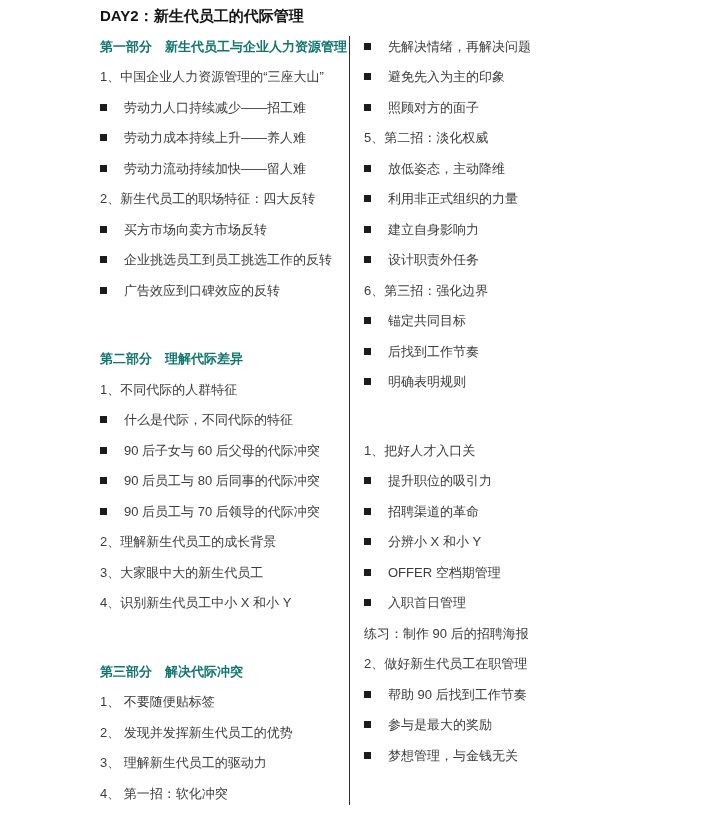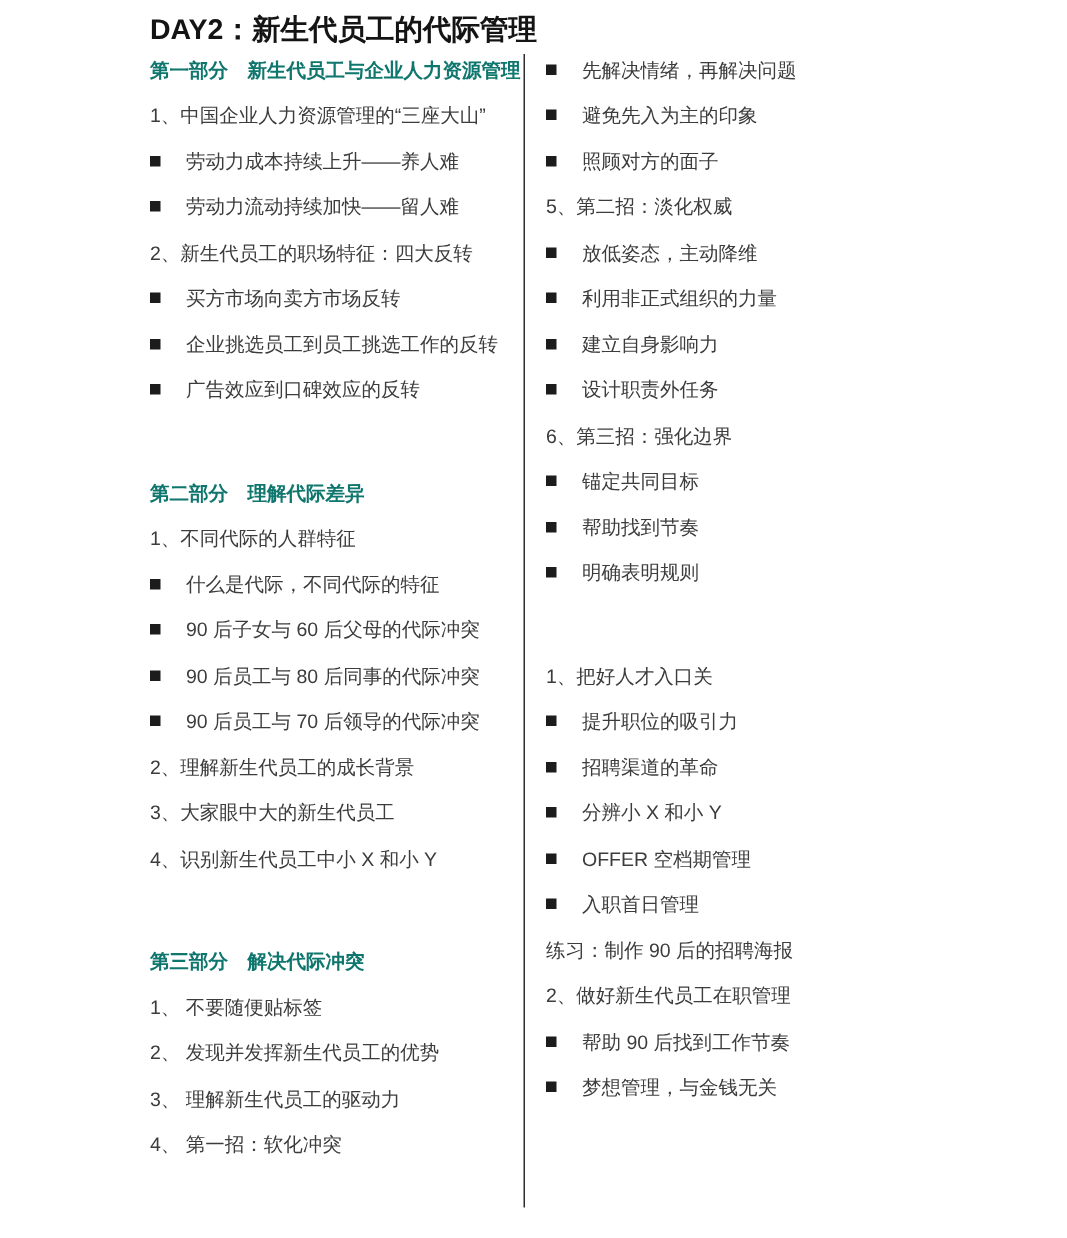--- a/index.html
+++ b/index.html
@@ -10,21 +10,21 @@
     background: #ffffff;
     overflow: hidden;
     font-family: "Liberation Sans", "DejaVu Sans", sans-serif;
     color: #3c3c3c;
     font-size: 13px;
   }
   .title {
     position: absolute;
     left: 100px;
     top: 7px;
-    font-size: 19px;
+    font-size: 15px;
     font-weight: bold;
     color: #141414;
     white-space: nowrap;
   }
   .col {
     position: absolute;
     top: 31px;
     white-space: nowrap;
   }
   .col-left  { left: 100px; width: 248px; }
@@ -63,20 +63,24 @@
 <div class="page" style="color: rgb(60, 60, 60);">
   <div class="title" style="color: rgb(20, 20, 20);">DAY2：新生代员工的代际管理</div>
   <div class="col col-left">
       <section class="section">
         <div class="row heading">第一部分　新生代员工与企业人力资源管理</div>
         <div class="row n">
           <span class="txt">1、中国企业人力资源管理的“三座大山”</span>
         </div>
         <div class="row b">
           <span class="sq" style="background: rgb(28, 28, 28);"></span>
+          <span class="txt">劳动力人口持续减少——招工难</span>
+        </div>
+        <div class="row b">
+          <span class="sq" style="background: rgb(28, 28, 28);"></span>
           <span class="txt">劳动力成本持续上升——养人难</span>
         </div>
         <div class="row b">
           <span class="sq" style="background: rgb(28, 28, 28);"></span>
           <span class="txt">劳动力流动持续加快——留人难</span>
         </div>
         <div class="row n">
           <span class="txt">2、新生代员工的职场特征：四大反转</span>
         </div>
         <div class="row b">
@@ -175,21 +179,21 @@
         </div>
         <div class="row n">
           <span class="txt">6、第三招：强化边界</span>
         </div>
         <div class="row b">
           <span class="sq" style="background: rgb(28, 28, 28);"></span>
           <span class="txt">锚定共同目标</span>
         </div>
         <div class="row b">
           <span class="sq" style="background: rgb(28, 28, 28);"></span>
-          <span class="txt">帮助找到节奏</span>
+          <span class="txt">后找到工作节奏</span>
         </div>
         <div class="row b">
           <span class="sq" style="background: rgb(28, 28, 28);"></span>
           <span class="txt">明确表明规则</span>
         </div>
       </section>
       <section class="section">
         <div class="row n">
           <span class="txt">1、把好人才入口关</span>
         </div>
@@ -215,20 +219,24 @@
         </div>
         <div class="row p">
           <span class="txt">练习：制作 90 后的招聘海报</span>
         </div>
         <div class="row n">
           <span class="txt">2、做好新生代员工在职管理</span>
         </div>
         <div class="row b">
           <span class="sq" style="background: rgb(28, 28, 28);"></span>
           <span class="txt">帮助 90 后找到工作节奏</span>
+        </div>
+        <div class="row b">
+          <span class="sq" style="background: rgb(28, 28, 28);"></span>
+          <span class="txt">参与是最大的奖励</span>
         </div>
         <div class="row b">
           <span class="sq" style="background: rgb(28, 28, 28);"></span>
           <span class="txt">梦想管理，与金钱无关</span>
         </div>
       </section>
     </div>
 </div>
 
 </body></html>

